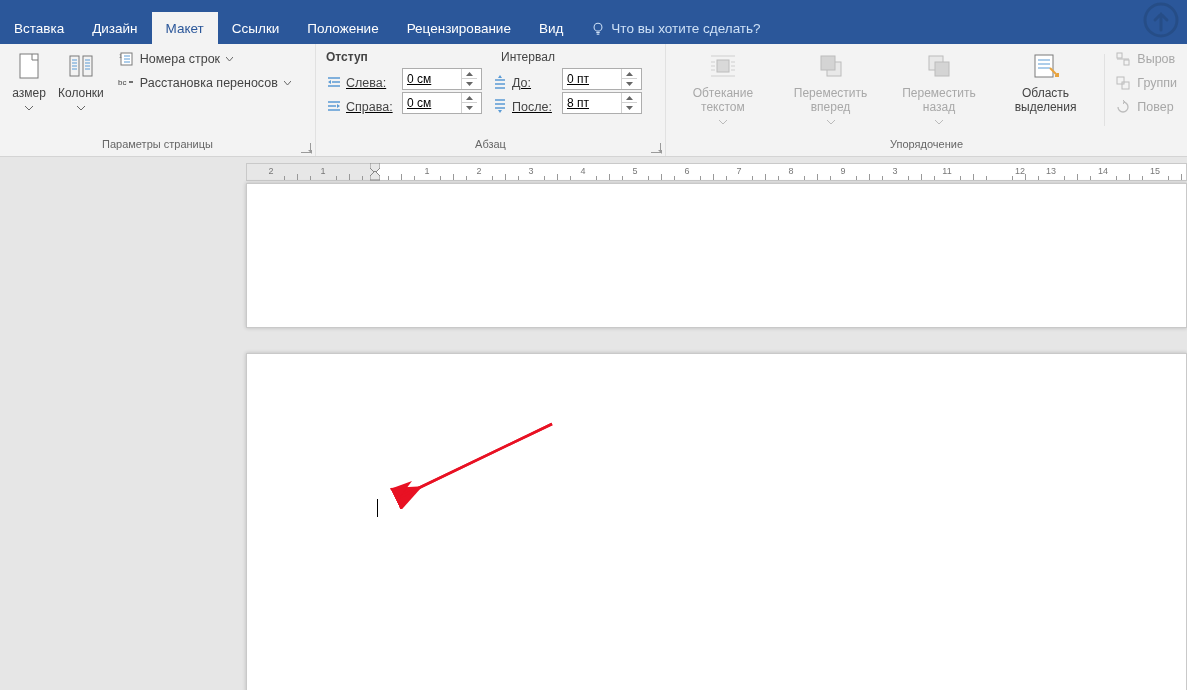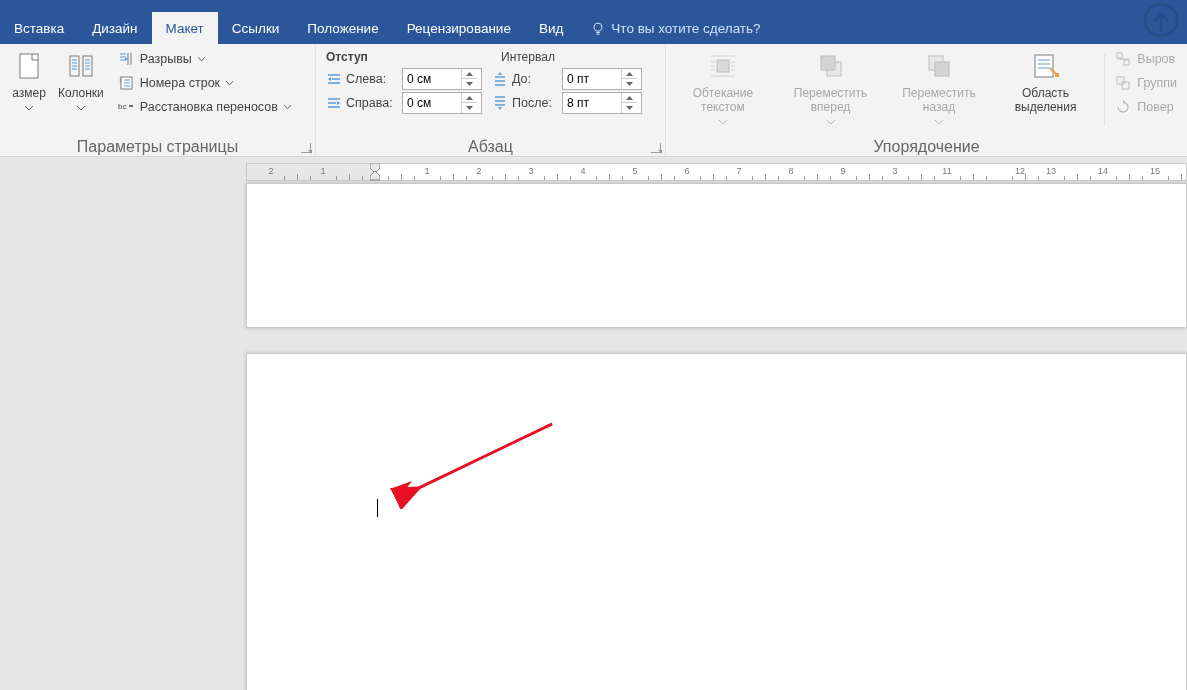--- a/index.html
+++ b/index.html
@@ -7,35 +7,35 @@
   .titlebar { height: 12px; background: #2b579a; }
   .tabs { height: 32px; background: #2b579a; display: flex; align-items: stretch; color: #fff; font-size: 13.5px; }
   .tab { padding: 0 14px; display: flex; align-items: center; cursor: pointer; }
   .tab.active { background: #f3f3f3; color: #2b579a; }
   .tell-me { display: flex; align-items: center; color: #cde0f6; padding-left: 14px; gap: 6px; }
   .bulb { width: 14px; height: 14px; }
   .logo-corner { position: absolute; right: 6px; top: 0; width: 40px; height: 40px; opacity: .35; }
   .ribbon { display: flex; height: 113px; background: #f3f3f3; border-bottom: 1px solid #d4d4d4; }
   .group { display: flex; flex-direction: column; border-right: 1px solid #e1e1e1; }
   .group-body { flex: 1; display: flex; padding: 4px 6px; gap: 2px; }
-  .group-label { height: 20px; font-size: 16px; color: #666; text-align: center; position: relative; padding: 2px 4px; }
+  .group-label { height: 20px; font-size: 11px; color: #666; text-align: center; position: relative; padding: 2px 4px; }
   .dlg-launcher { position: absolute; right: 4px; bottom: 3px; width: 10px; height: 10px; border: 1px solid #9a9a9a; border-top: none; border-left: none; }
   .dlg-launcher::after { content: ""; position: absolute; right: -2px; bottom: -2px; width: 0; height: 0; border-left: 4px solid transparent; border-top: 4px solid #9a9a9a; }
   .big-btn { display: flex; flex-direction: column; align-items: center; justify-content: flex-start; gap: 4px; padding: 2px 4px; font-size: 12px; color: #444; text-align: center; cursor: pointer; min-width: 46px; }
   .big-btn.dis { color: #a8a8a8; }
   .big-btn .ico { width: 32px; height: 32px; }
   .big-btn .lbl { line-height: 14px; }
   .drop-mark { width: 8px; height: 5px; margin-top: 2px; }
   .v-stack { display: flex; flex-direction: column; gap: 2px; }
   .row-btn { display: flex; align-items: center; gap: 6px; padding: 3px 4px; font-size: 12.5px; color: #444; cursor: pointer; white-space: nowrap; }
   .row-btn .ico { width: 16px; height: 16px; flex-shrink: 0; }
   .caret { width: 7px; height: 5px; }
   .para-header { display: flex; font-size: 12px; color: #444; padding: 2px 4px 3px; }
   .para-header span:first-child { width: 175px; font-weight: bold; }
-  .para-row { display: flex; align-items: center; gap: 4px; padding: 1px 4px; }
+  .para-row { display: flex; align-items: flex-end; gap: 4px; padding: 1px 4px; text-decoration: underline; }
   .para-row .lbl { font-size: 12.5px; color: #444; width: 52px; }
   .para-row .lbl2 { font-size: 12.5px; color: #444; width: 46px; }
   .spin { display: flex; align-items: center; width: 80px; height: 22px; border: 1px solid #adadad; background: #fff; }
   .spin input { border: none; width: 58px; height: 100%; font-size: 12px; padding: 0 4px; outline: none; }
   .spin .arrows { width: 16px; display: flex; flex-direction: column; border-left: 1px solid #d0d0d0; }
   .spin .ar { height: 10px; display: flex; align-items: center; justify-content: center; cursor: pointer; }
   .spin .ar:first-child { border-bottom: 1px solid #d0d0d0; }
   .ind-ico { width: 16px; height: 16px; }
   .sep-v { width: 1px; background: #e1e1e1; margin: 6px 4px; }
   .workspace { position: relative; height: calc(100% - 157px); background: #e6e6e6; overflow: hidden; }
@@ -96,31 +96,20 @@
             <rect x="5" y="6" width="9" height="20" fill="none" stroke="#7a7a7a"></rect>
             <rect x="18" y="6" width="9" height="20" fill="none" stroke="#7a7a7a"></rect>
             <path d="M7 10h5M7 13h5M7 16h5M7 19h5M20 10h5M20 13h5M20 16h5M20 19h5" stroke="#5b9bd5"></path>
           </svg>
         <div class="lbl">Колонки</div>
         <svg class="drop-mark" viewBox="0 0 8 5">
             <path d="M0 0 L4 4 L8 0" fill="none" stroke="#666"></path>
           </svg>
       </div>
       <div class="v-stack" style="margin-left:4px">
-        <div class="row-btn">
-          <svg class="ico" viewBox="0 0 16 16">
-              <path d="M2 3h6M2 6h6M2 9h6" stroke="#5b9bd5"></path>
-              <path d="M10 2v12M13 2v12" stroke="#7a7a7a"></path>
-              <path d="M10 8 l-3 2 v-4 z" fill="#5b9bd5"></path>
-            </svg>
-          <span>Разрывы</span>
-          <svg class="caret" viewBox="0 0 7 5">
-              <path d="M0 0 L3.5 4 L7 0" fill="none" stroke="#666"></path>
-            </svg>
-        </div>
         <div class="row-btn">
           <svg class="ico" viewBox="0 0 16 16">
               <rect x="3" y="2" width="11" height="12" fill="#fff" stroke="#7a7a7a"></rect>
               <path d="M6 5h6M6 8h6M6 11h6" stroke="#5b9bd5"></path>
               <text x="1" y="7" font-size="5" fill="#7a7a7a">1</text>
             </svg>
           <span>Номера строк</span>
           <svg class="caret" viewBox="0 0 7 5">
               <path d="M0 0 L3.5 4 L7 0" fill="none" stroke="#666"></path>
             </svg>

